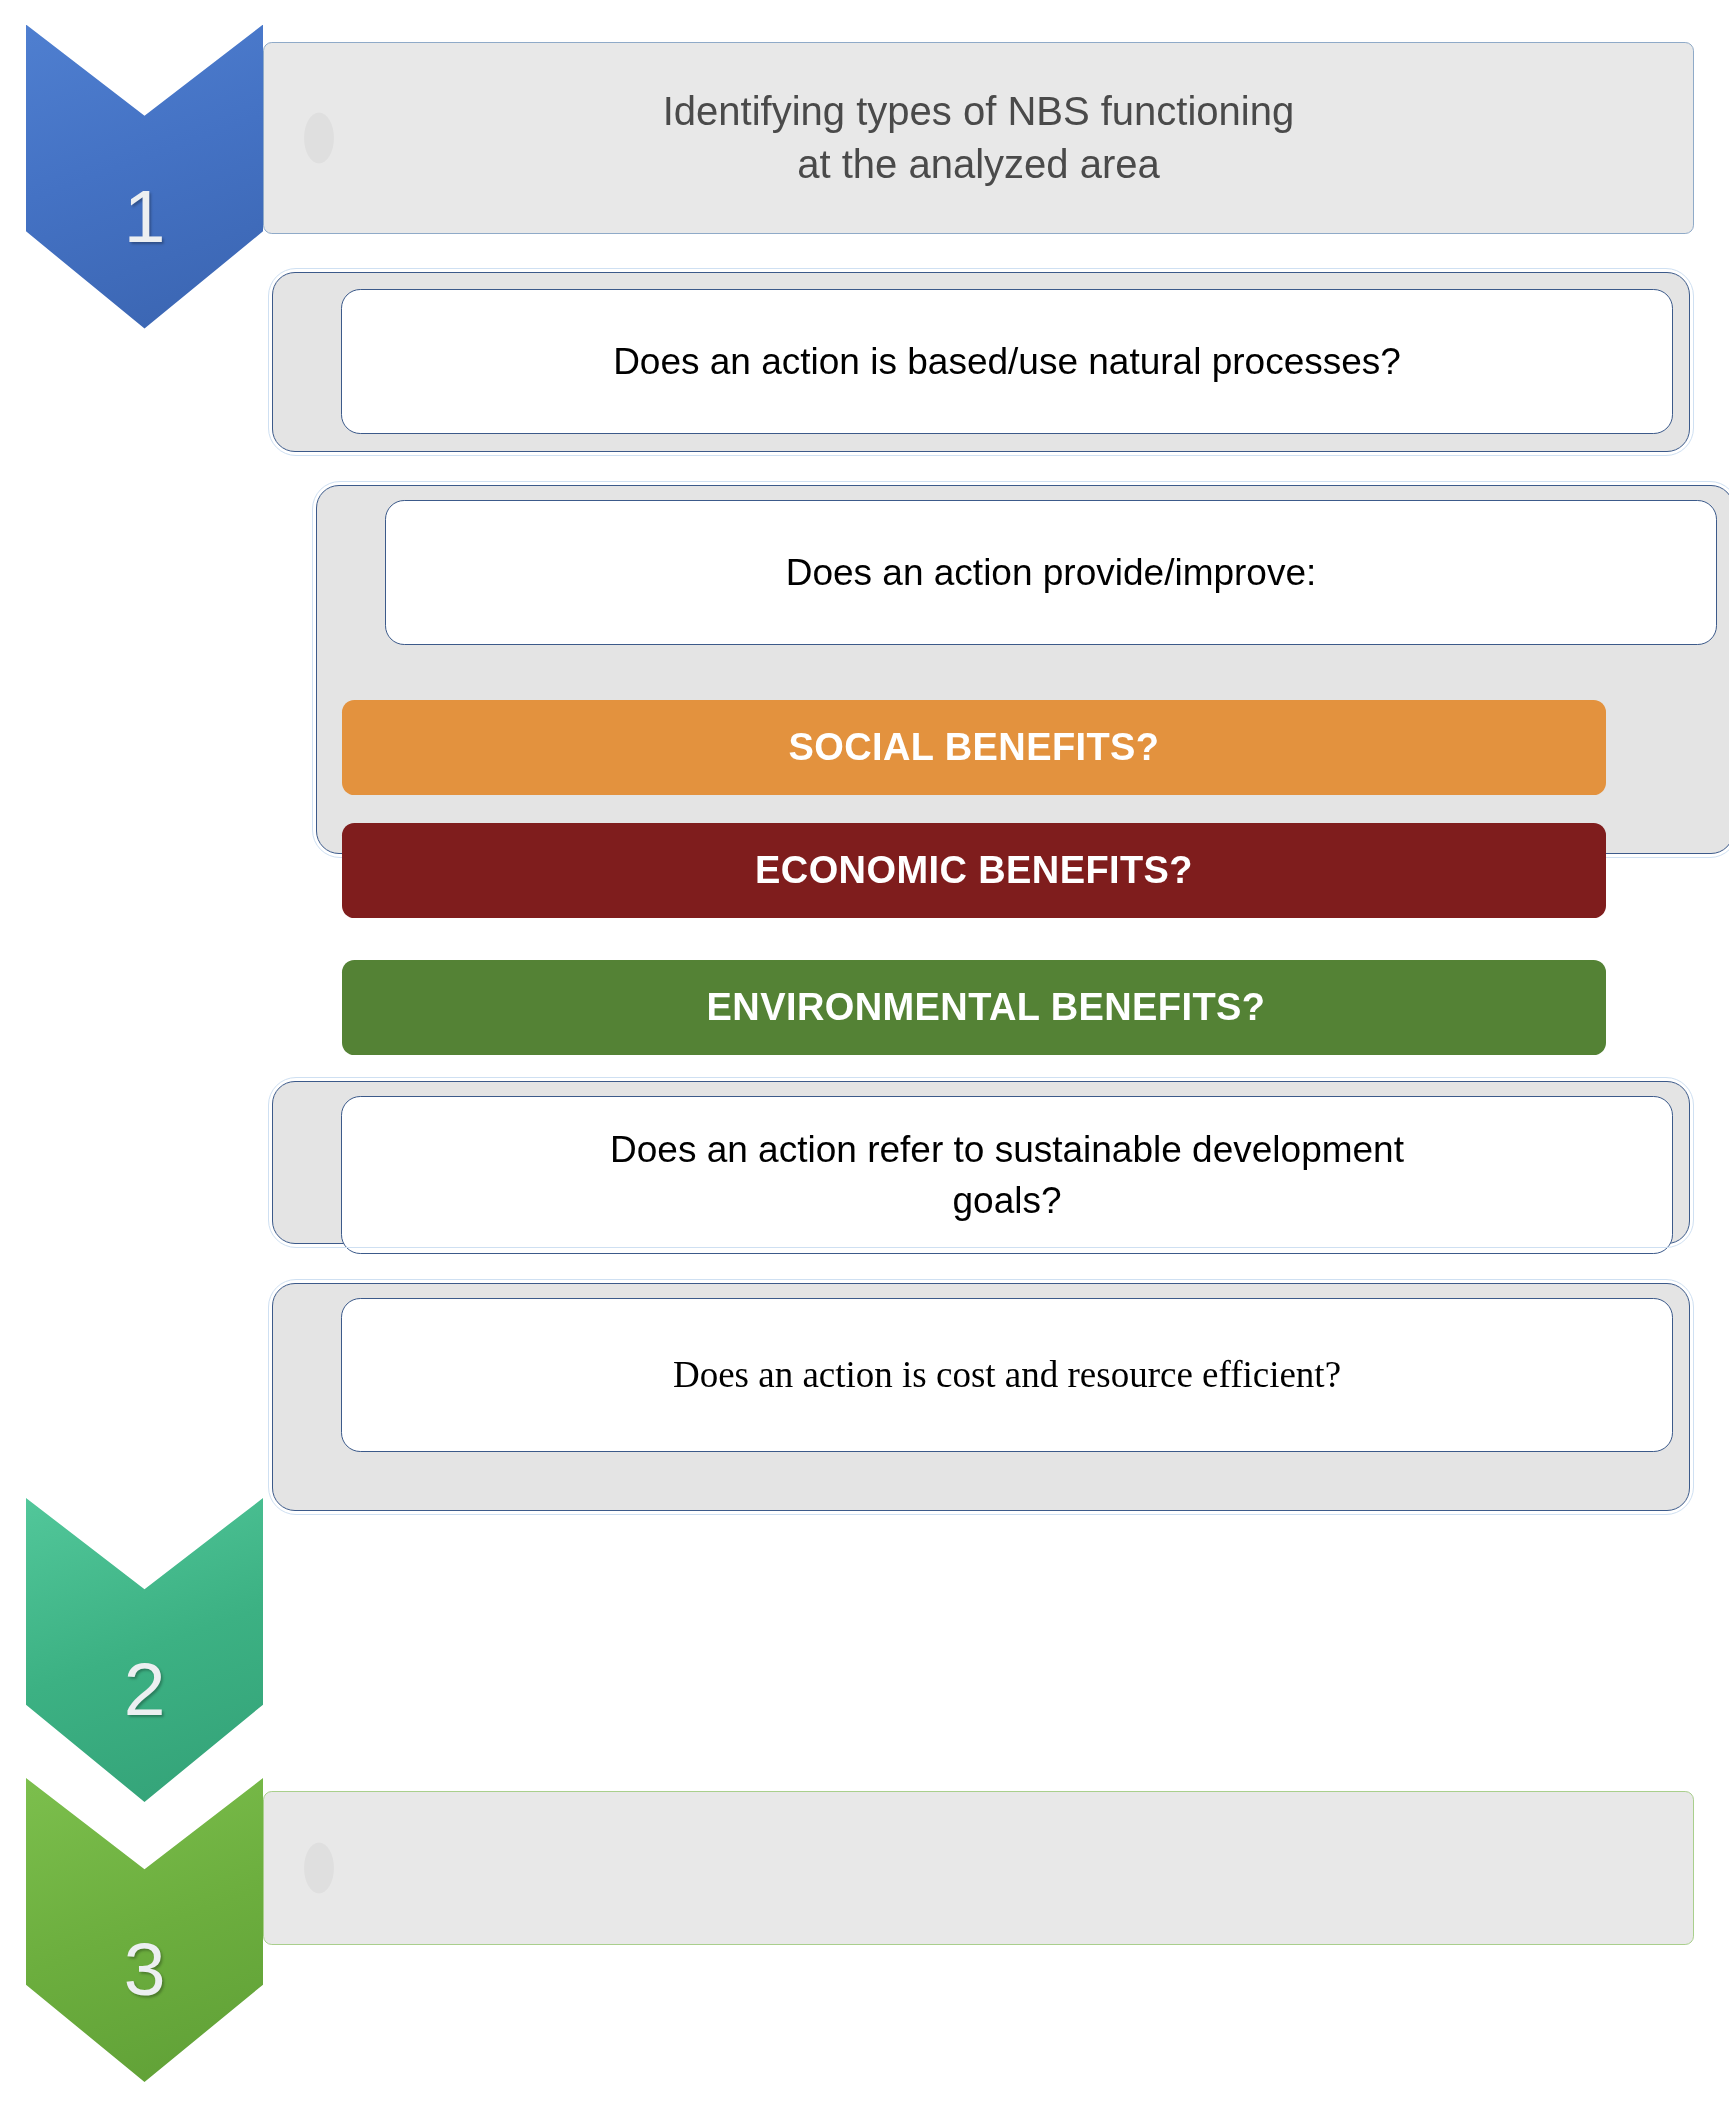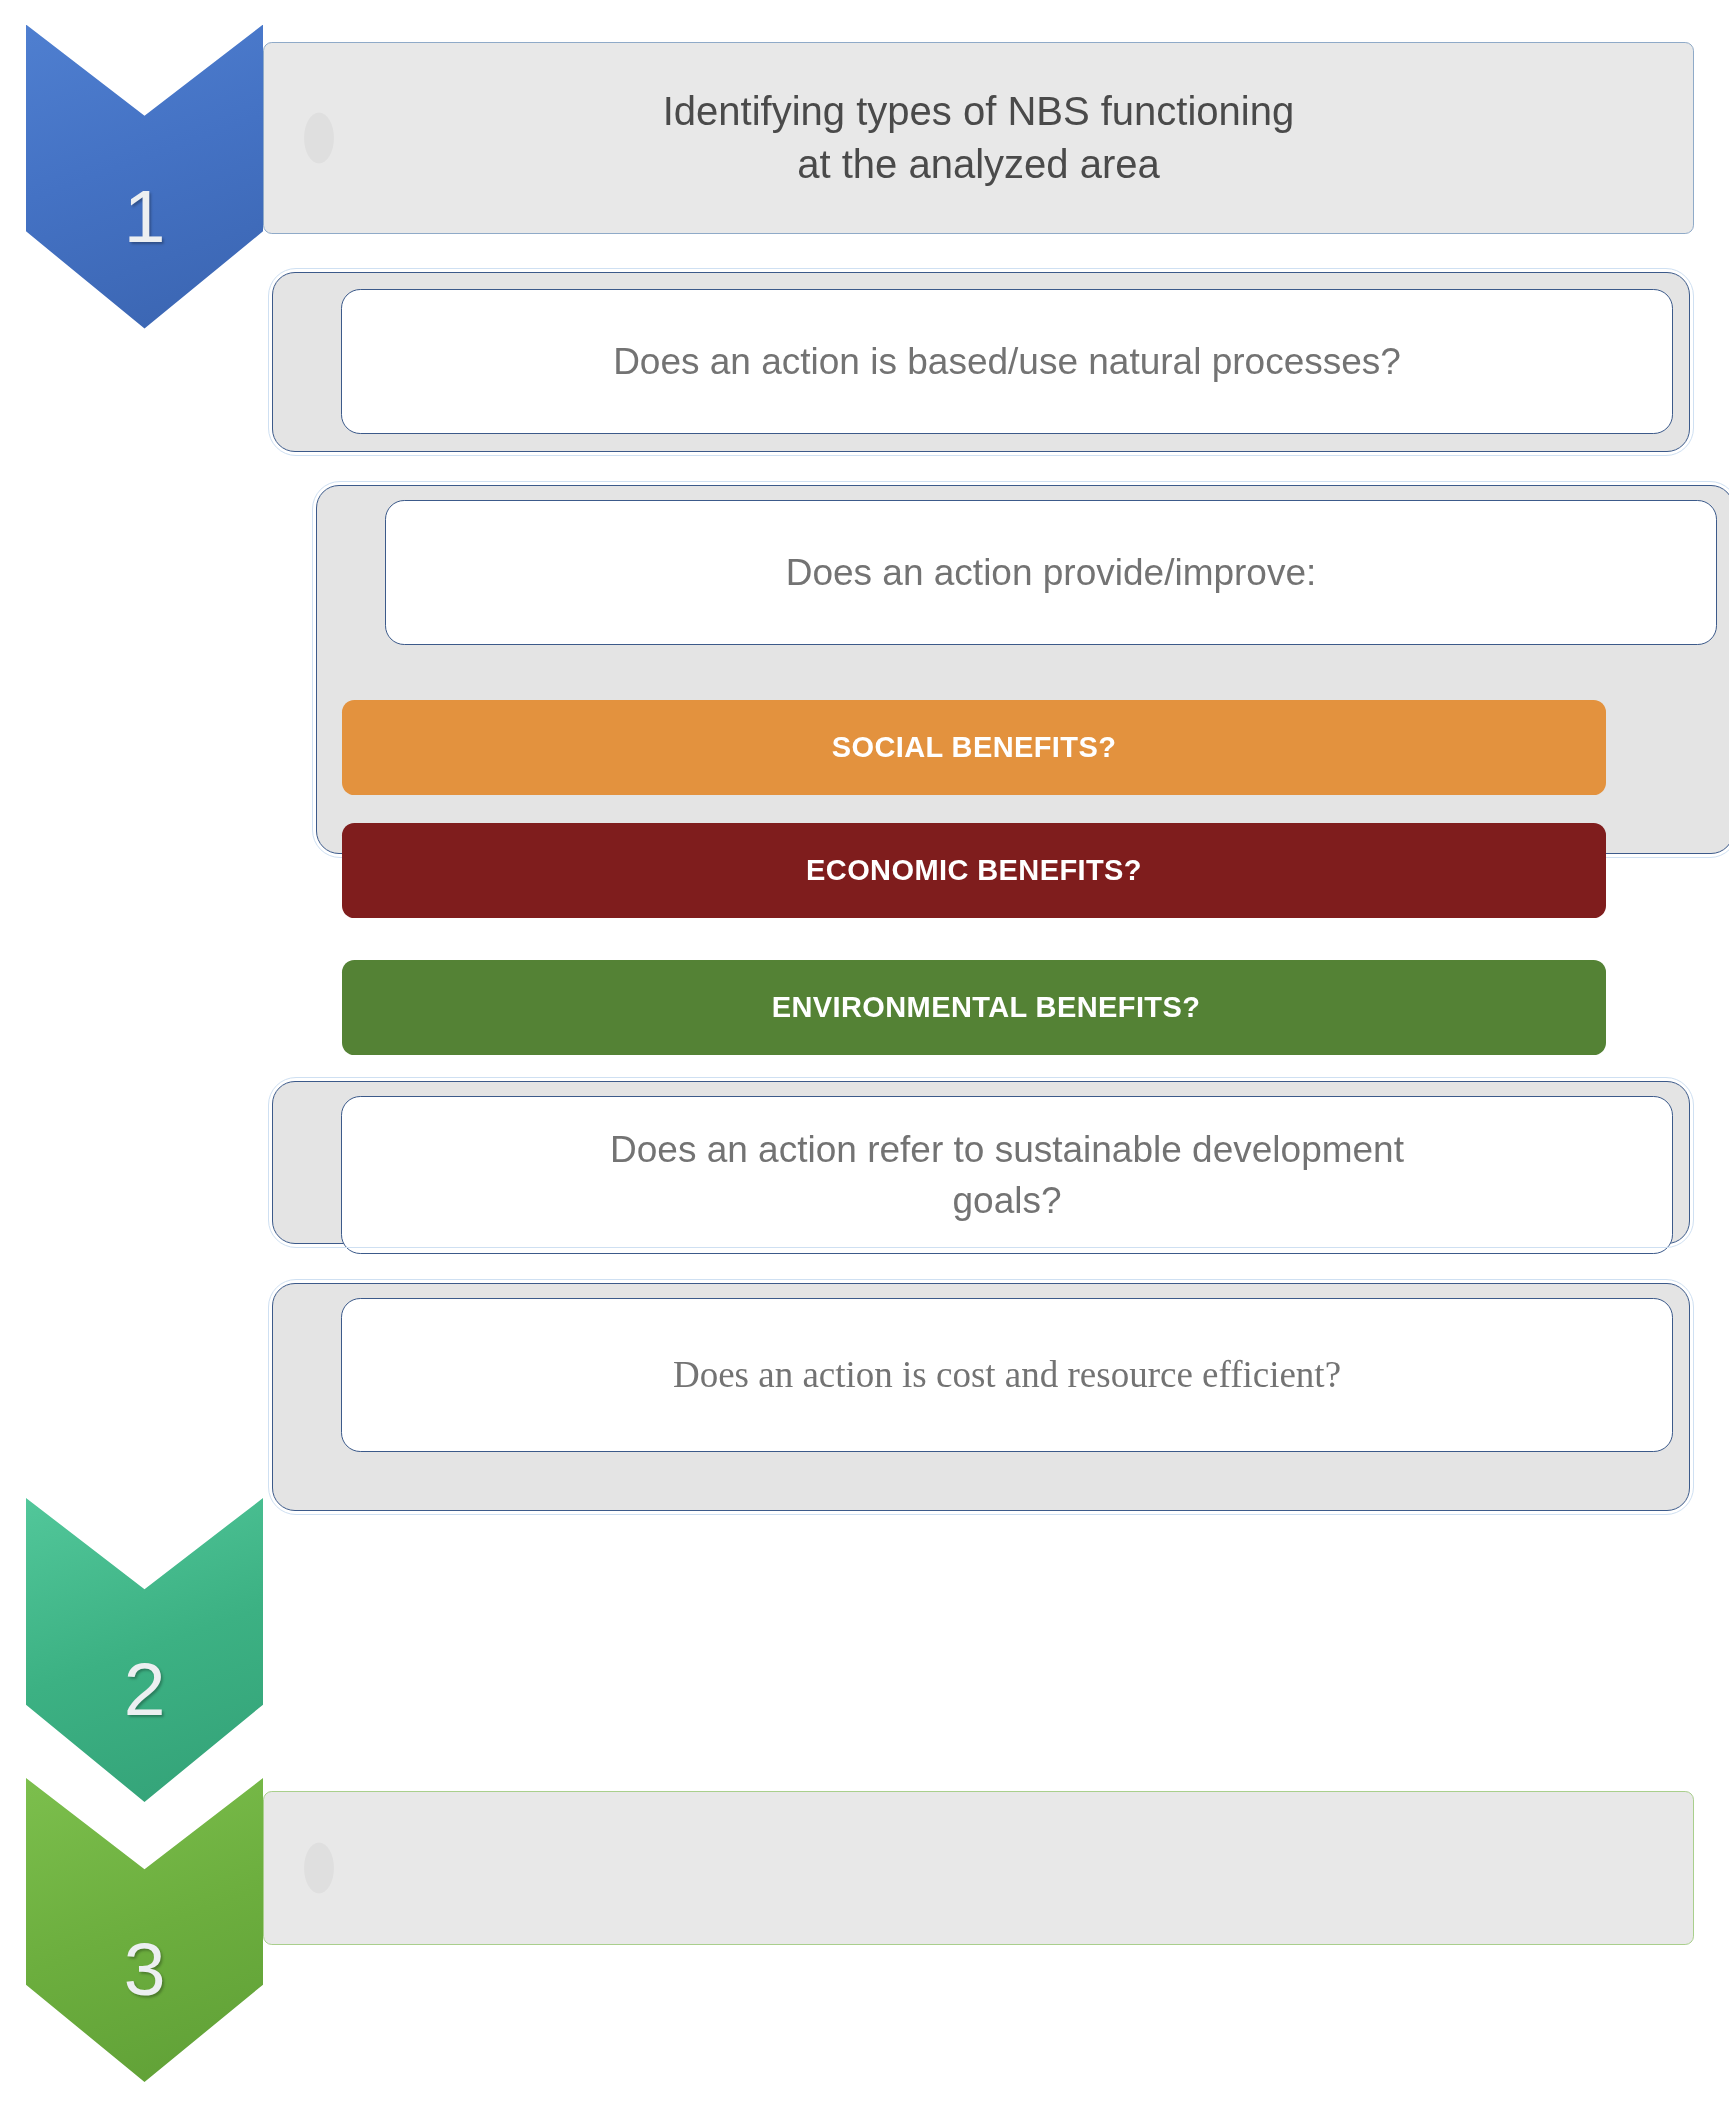--- a/index.html
+++ b/index.html
@@ -115,21 +115,21 @@
     position: absolute;
     background: #ffffff;
     border: 1.8px solid #3c5a8a;
     border-radius: 19.3px;
     display: flex;
     align-items: center;
     justify-content: center;
     text-align: center;
   }
   .qcard .qtext {
-    color: #737373;
+    color: #000000;
     font-size: 37px;
     line-height: 1.38;
     font-weight: 400;
     padding: 0 39px;
     white-space: pre-line;
   }
 
   
   .benefit-bar {
     position: absolute;
@@ -137,21 +137,21 @@
     width: 1264px;
     height: 95px;
     border-radius: 12.3px;
     display: flex;
     align-items: center;
     justify-content: center;
     z-index: 4;
   }
   .benefit-bar .bar-text {
     color: #ffffff;
-    font-size: 29px;
+    font-size: 38px;
     font-weight: bold;
     letter-spacing: 0.4px;
     text-align: center;
   }
 
   
   #qgroup1 { top: 272px;  height: 180px; }
   #qcard1  { left: 68px; top: 16px; right: 16px; height: 145px; }
 
   #qgroup2 { top: 485px;  height: 369px; margin-left: 44px; }

